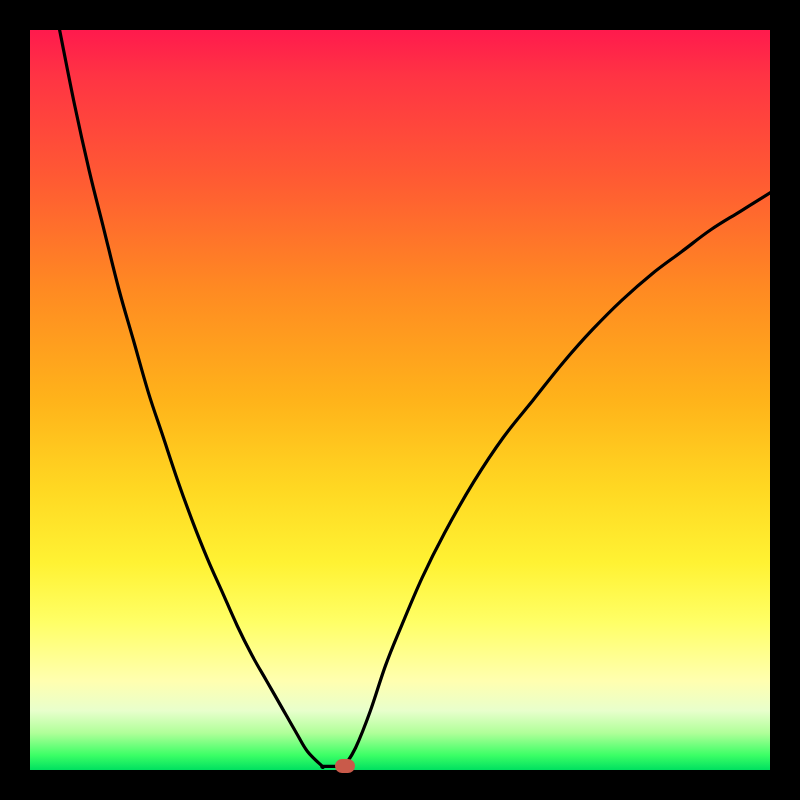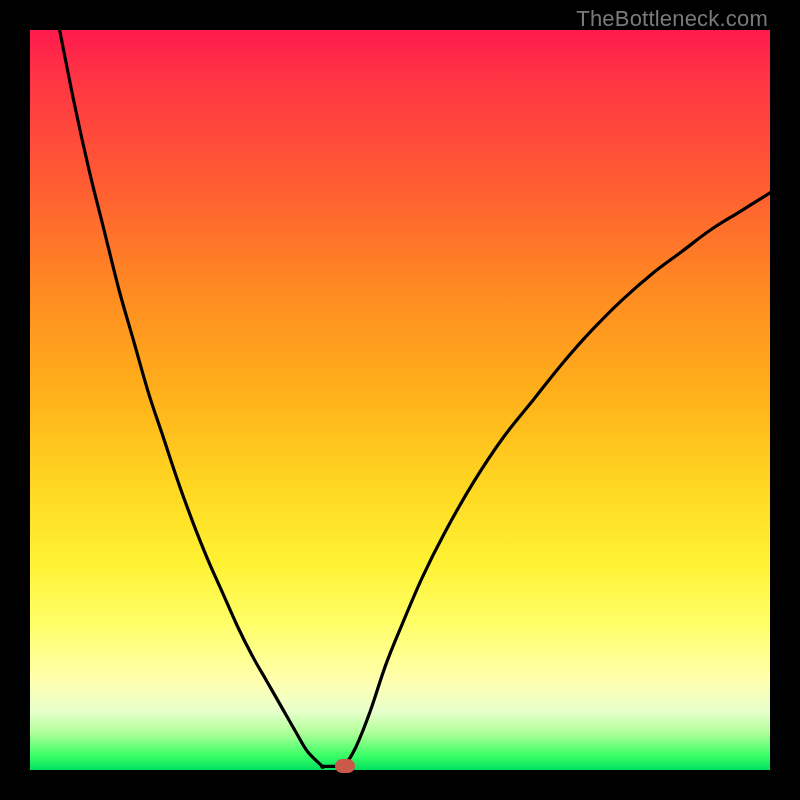--- a/index.html
+++ b/index.html
@@ -69,14 +69,13 @@
 </head>
 <body>
 
 <div class="frame">
   <div class="plot-area">
     <svg class="curve" viewBox="0 0 740 740" preserveAspectRatio="none">
       <path fill="none" stroke="#000" stroke-width="3.2" stroke-linejoin="round" stroke-linecap="round" d="M 29.6 0.0 C 32.3 13.3, 39.1 48.7, 44.4 74.0 C 49.7 99.3, 53.9 118.0, 59.2 140.6 C 64.5 163.2, 68.7 178.5, 74.0 199.8 C 79.3 221.1, 83.5 239.0, 88.8 259.0 C 94.1 279.0, 98.3 292.2, 103.6 310.8 C 108.9 329.4, 113.1 345.3, 118.4 362.6 C 123.7 379.9, 127.9 391.0, 133.2 407.0 C 138.5 423.0, 142.7 436.1, 148.0 451.4 C 153.3 466.7, 157.5 478.1, 162.8 492.1 C 168.1 506.1, 172.3 516.4, 177.6 529.1 C 182.9 541.8, 187.1 550.4, 192.4 562.4 C 197.7 574.4, 201.9 584.4, 207.2 595.7 C 212.5 607.0, 216.7 615.3, 222.0 625.3 C 227.3 635.3, 231.5 641.9, 236.8 651.2 C 242.1 660.5, 246.3 667.8, 251.6 677.1 C 256.9 686.4, 261.7 695.0, 266.4 703.0 C 271.1 711.0, 272.8 715.5, 277.5 721.5 C 282.2 727.5, 289.6 733.6, 292.3 736.3 C 295.0 739.0, 290.3 736.3, 292.3 736.3 C 294.3 736.3, 299.4 736.3, 303.4 736.3 C 307.4 736.3, 312.5 736.3, 314.5 736.3 C 316.5 736.3, 312.5 739.6, 314.5 736.3 C 316.5 733.0, 320.9 727.8, 325.6 717.8 C 330.3 707.8, 335.1 695.5, 340.4 680.8 C 345.7 666.1, 349.9 651.1, 355.2 636.4 C 360.5 621.7, 363.3 615.4, 370.0 599.4 C 376.7 583.4, 384.2 564.9, 392.2 547.6 C 400.2 530.3, 405.1 520.5, 414.4 503.2 C 423.7 485.9, 433.3 468.7, 444.0 451.4 C 454.7 434.1, 462.9 421.7, 473.6 407.0 C 484.3 392.3, 492.5 383.3, 503.2 370.0 C 513.9 356.7, 522.1 345.7, 532.8 333.0 C 543.5 320.3, 551.7 311.0, 562.4 299.7 C 573.1 288.4, 581.3 280.1, 592.0 270.1 C 602.7 260.1, 610.9 252.9, 621.6 244.2 C 632.3 235.5, 640.5 230.0, 651.2 222.0 C 661.9 214.0, 670.1 207.1, 680.8 199.8 C 691.5 192.5, 699.7 188.0, 710.4 181.3 C 721.1 174.6, 734.7 166.1, 740.0 162.8"></path>
     </svg>
     <div class="marker" style="left: 314.5px; top: 736.3px;"></div>
   </div>
-  <div class="attribution">TheBottleneck.com</div>
 </div>
 
 </body></html>

